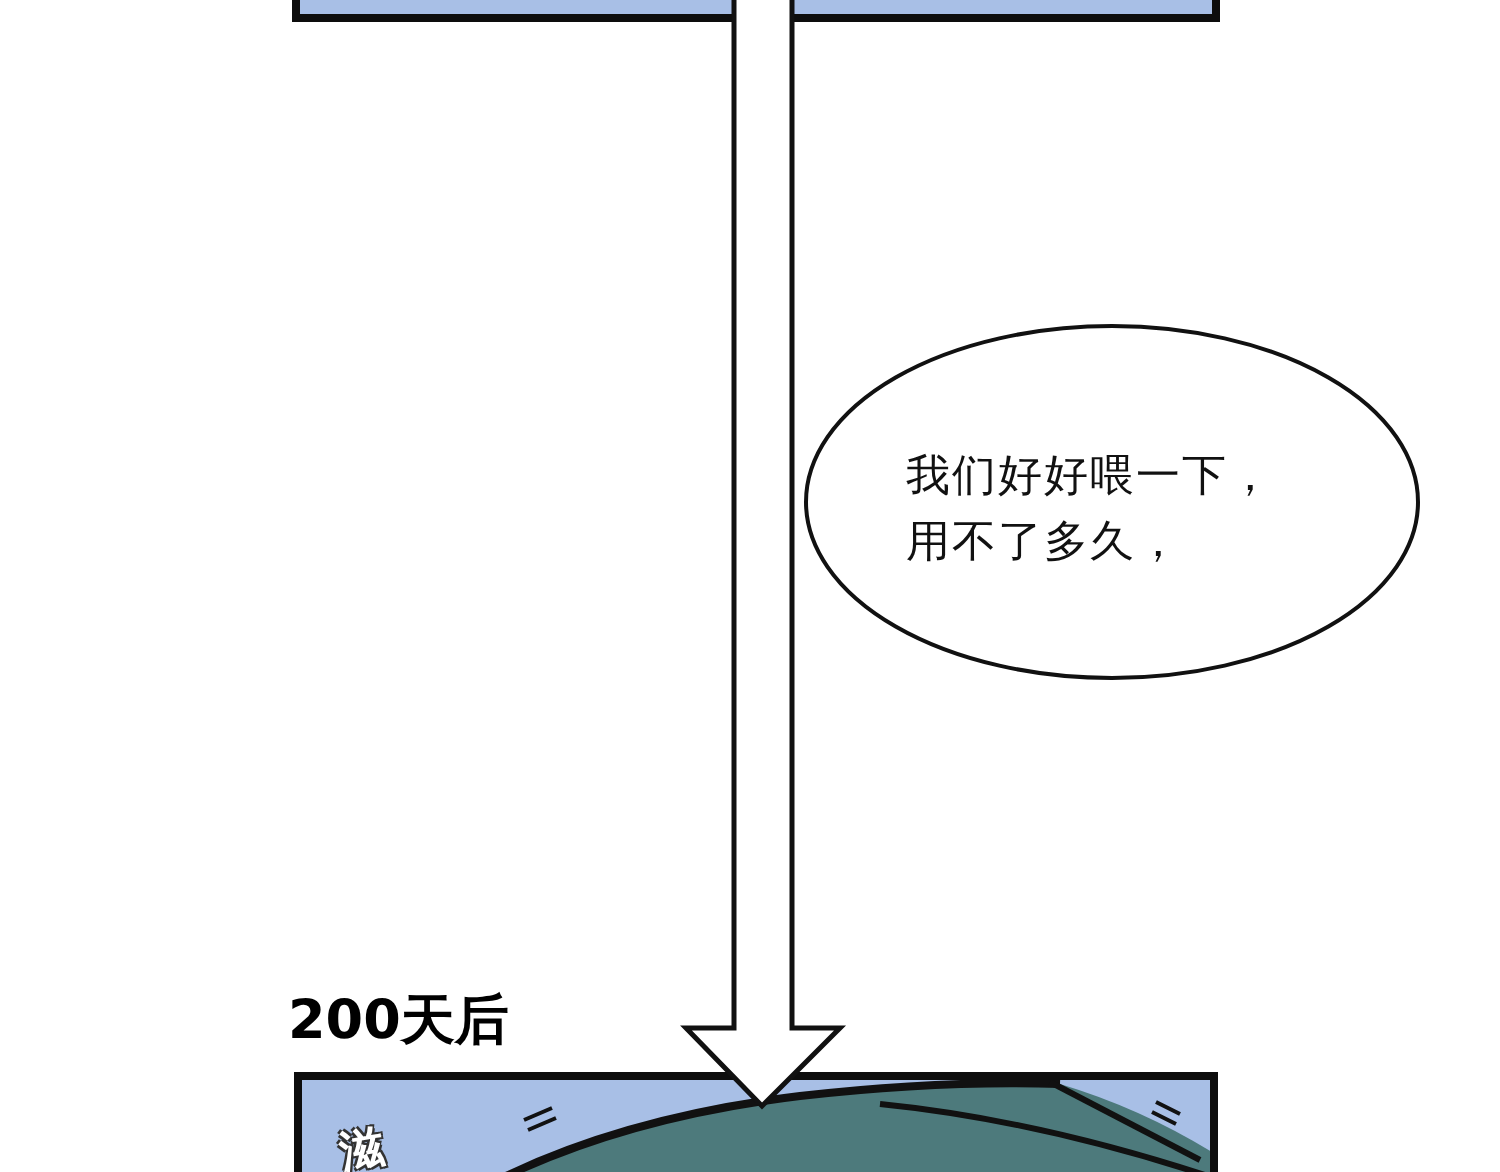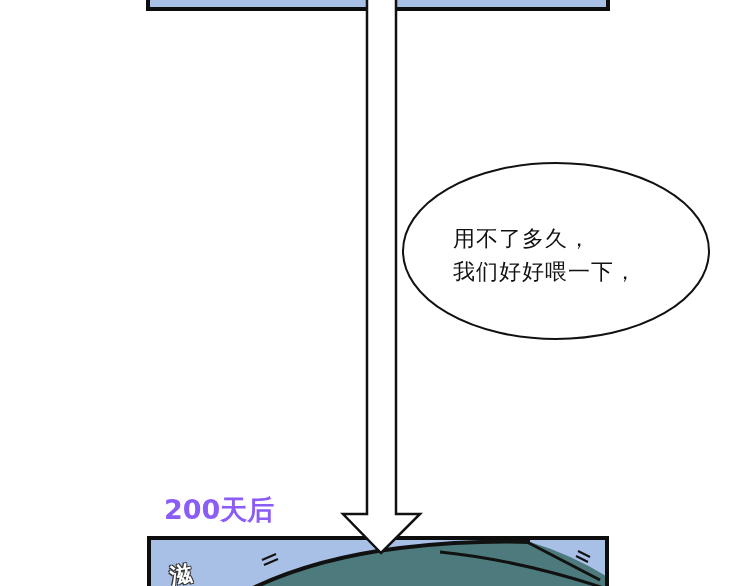--- a/index.html
+++ b/index.html
@@ -4,22 +4,22 @@
 <style>
   html, body { margin:0; padding:0; }
   body { width:750px; height:586px; position:relative; overflow:hidden; background:#ffffff; font-family:"DejaVu Sans", sans-serif; }
   .layer { position:absolute; left:0; top:0; }
   .bubble-text {
     position:absolute; left:453px; top:222px; width:260px;
     font-size:22px; line-height:33px; color:#111; letter-spacing:1px;
     font-family:"DejaVu Sans", sans-serif;
   }
   .caption {
-    position:absolute; left:164px; top:492px;
-    font-size:27px; font-weight:bold; color:#8b5cf6; letter-spacing:0px;
+    position:absolute; left:144px; top:492px;
+    font-size:27px; font-weight:bold; color:#000000; letter-spacing:0px;
     font-family:"DejaVu Sans", sans-serif;
   }
   .sfx {
     position:absolute; left:170px; top:560px; font-size:22px; color:#ffffff;
     font-weight:bold; transform:rotate(-10deg);
     text-shadow: -1px -1px 0 #333, 1px -1px 0 #333, -1px 1px 0 #333, 1px 1px 0 #333;
     font-family:"DejaVu Sans", sans-serif;
   }
 </style>
 </head>
@@ -52,19 +52,19 @@
     </g>
     <rect x="149" y="538" width="458" height="60" fill="none" stroke="#0d0d0d" stroke-width="4"></rect>
   </g>
 
   <g>
     <path d="M367 -5 L367 514 L343 514 L381 553 L420 514 L396 514 L396 -5 Z" fill="#ffffff" stroke="#111" stroke-width="2.5" stroke-linejoin="miter"></path>
   </g>
 </svg>
 
 <div class="bubble-text">
+  <div>我们好好喂一下，</div>
   <div>用不了多久，</div>
-  <div>我们好好喂一下，</div>
 </div>
 
 <div class="caption">200天后</div>
 
 <div class="sfx">滋</div>
 
 </body></html>

